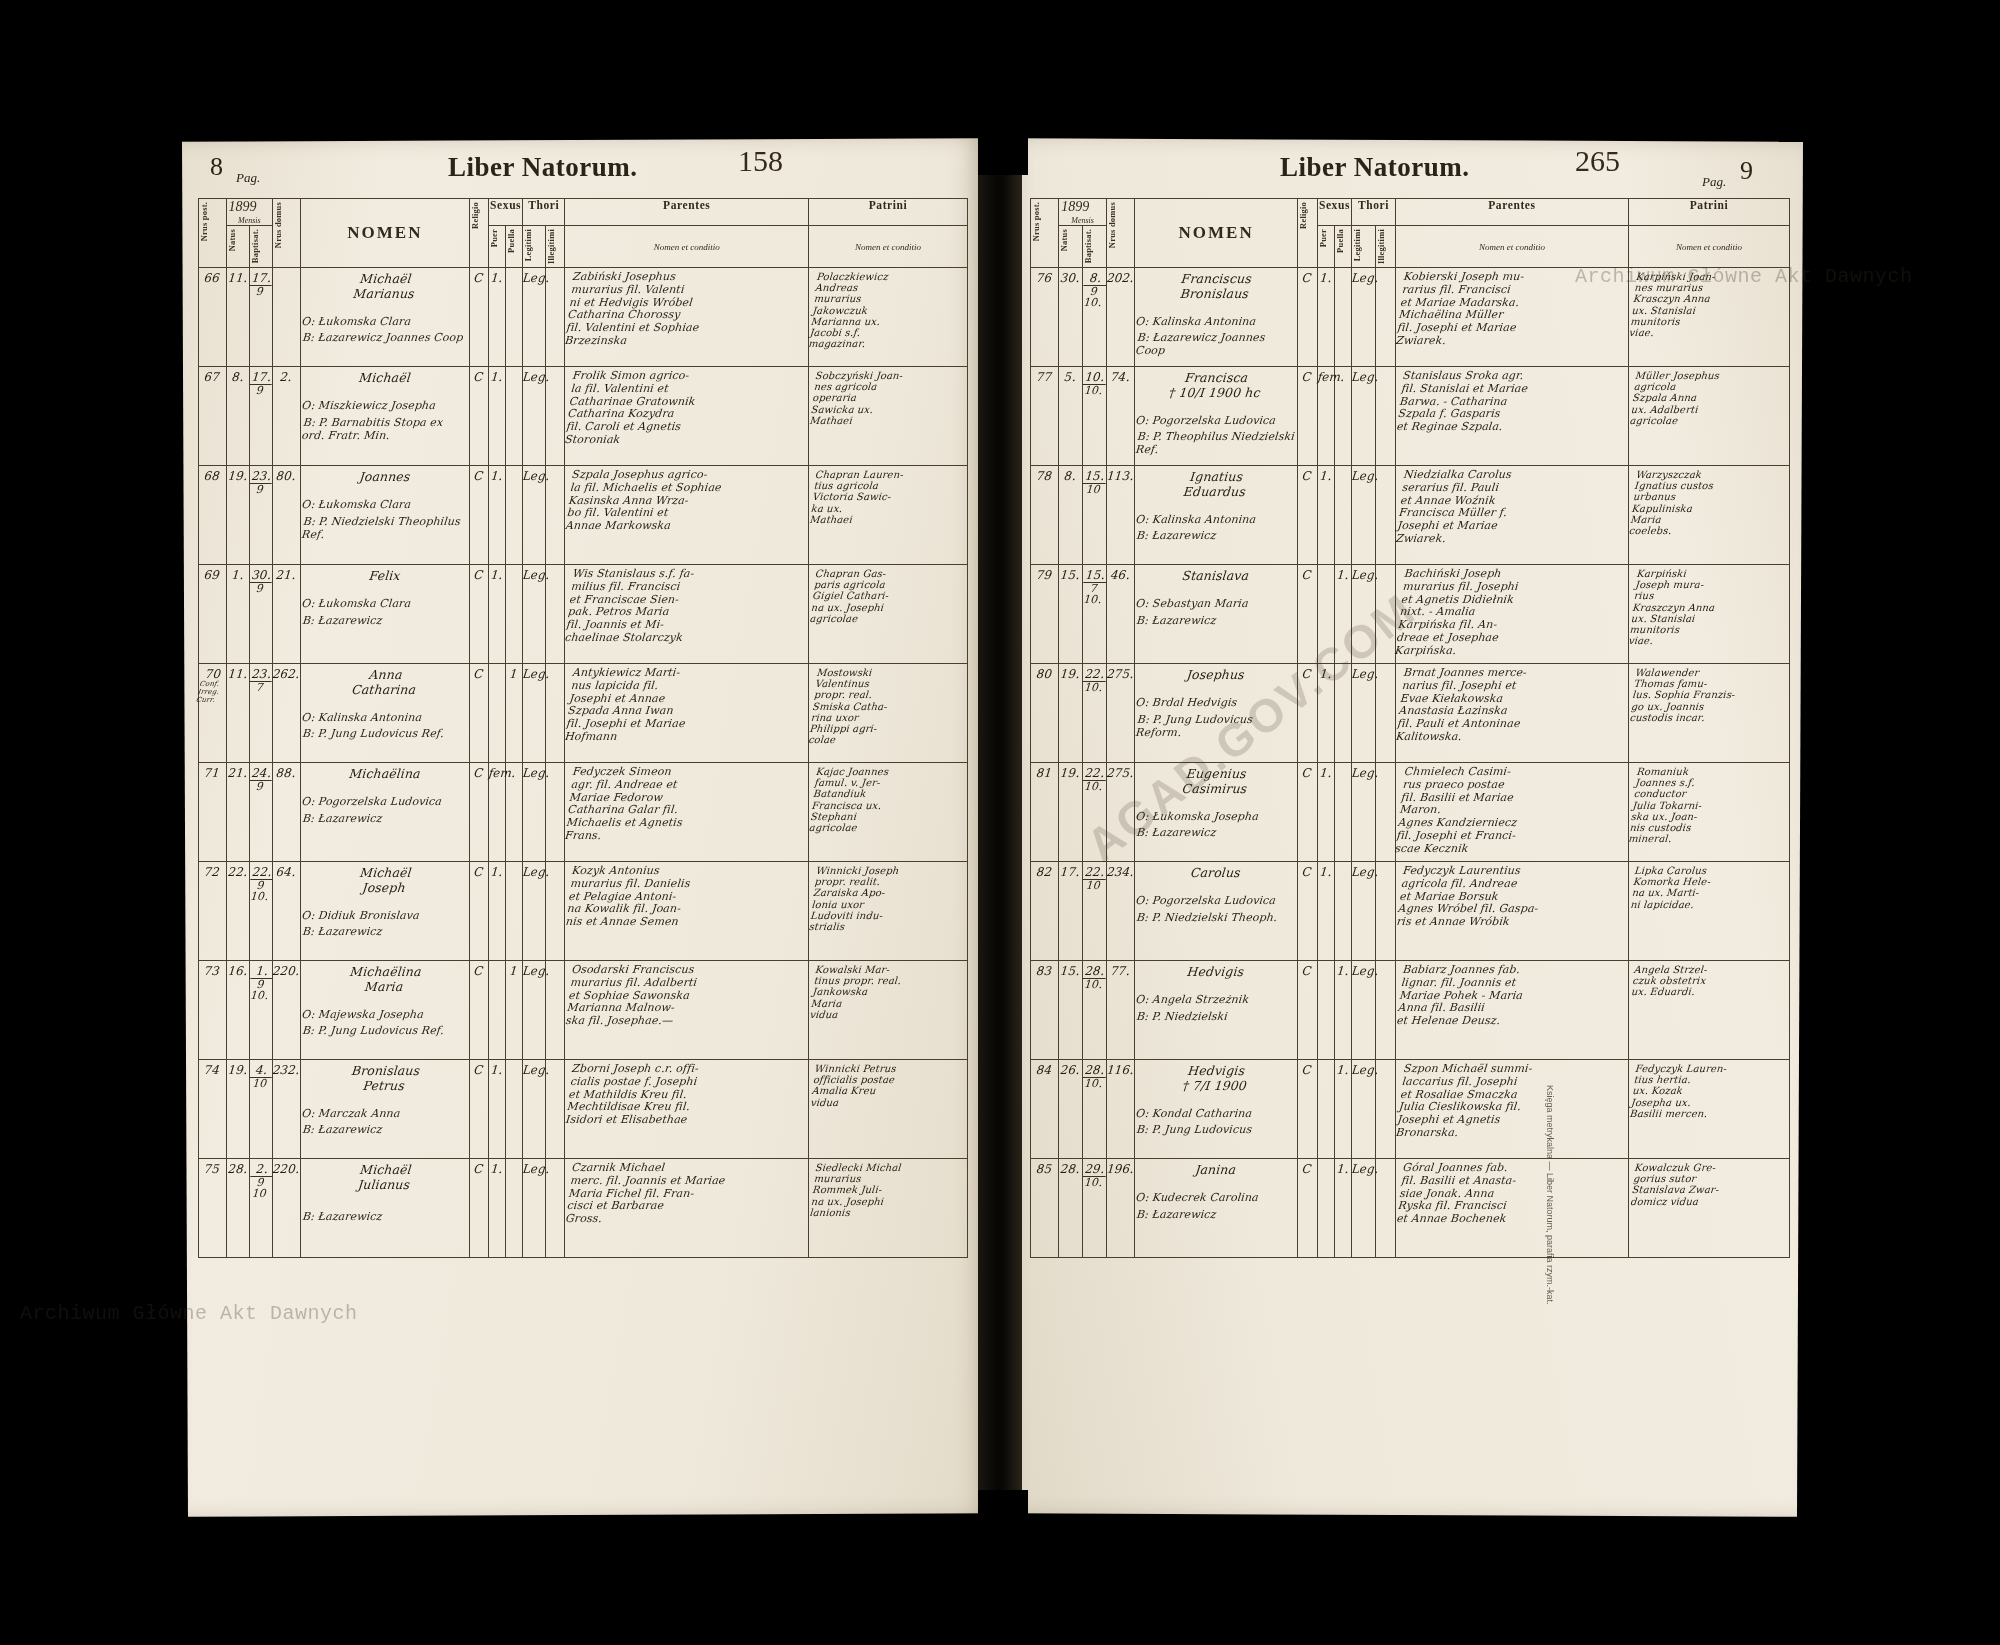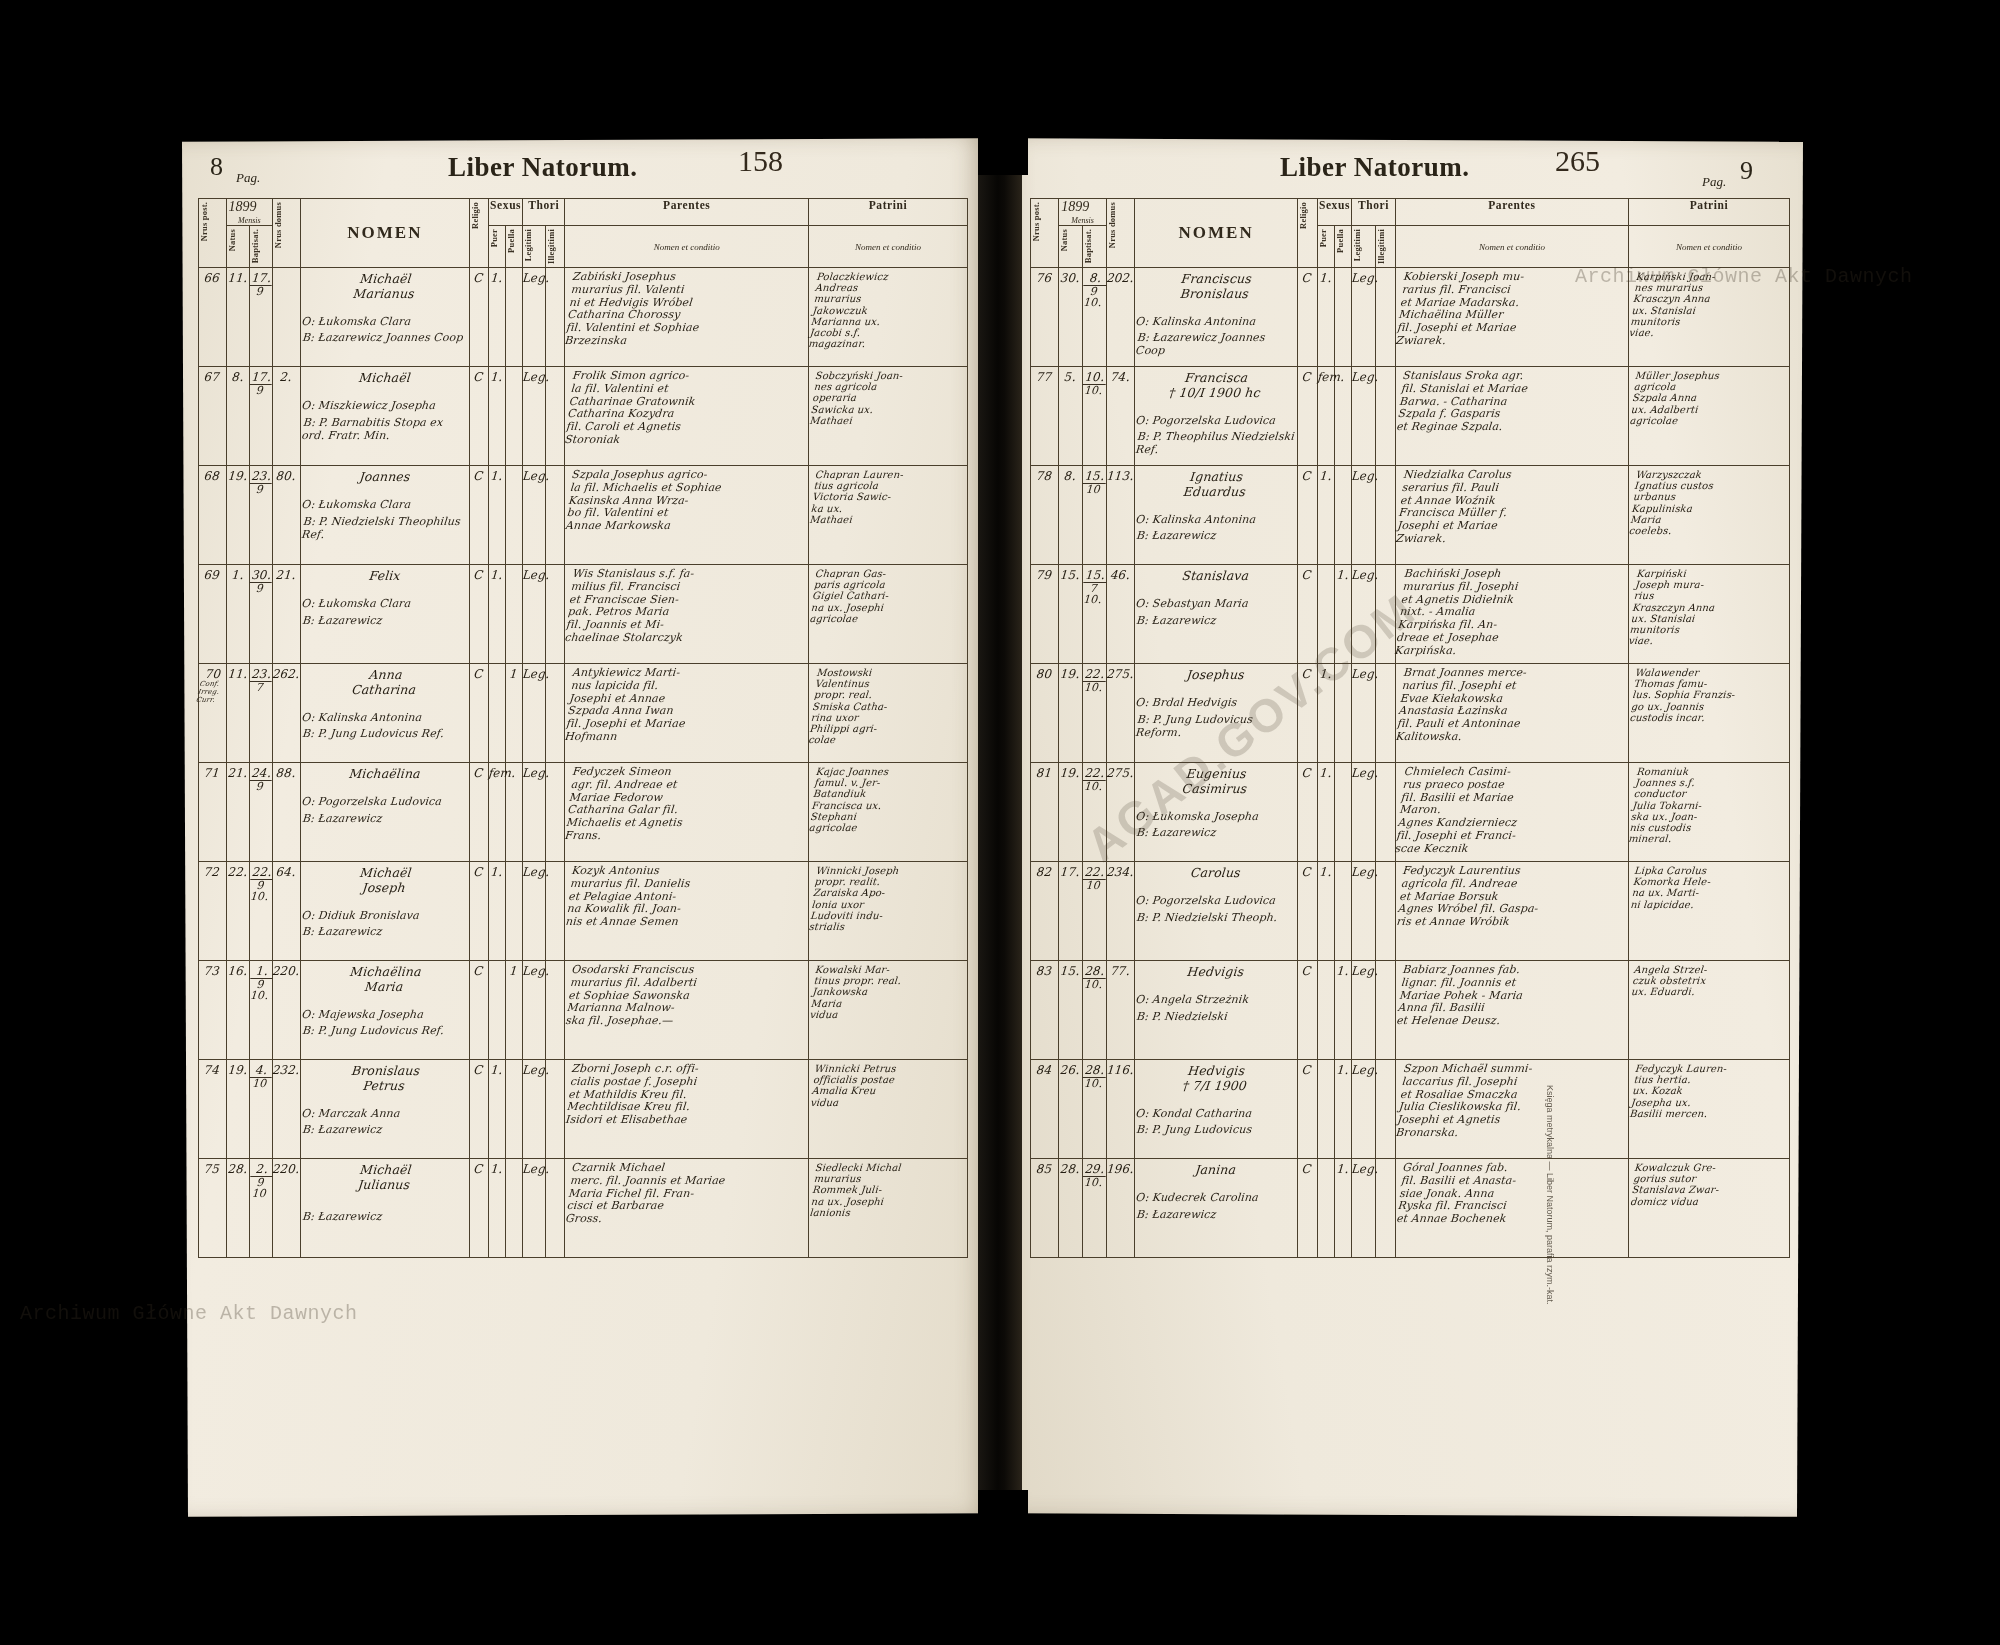--- a/index.html
+++ b/index.html
@@ -550,21 +550,21 @@
               <div class="hand xs cellpad">Siedlecki Michal<br>murarius<br>Rommek Juli-<br>na ux. Josephi<br>lanionis</div>
             </td>
           </tr>
         </tbody>
     </table>
   </div>
 
   <div class="ledger" id="right" style="left:1030px;top:152px;width:760px;">
     <div class="hdr-row">
       <span class="title" style="left:250px;top:0;">Liber Natorum.</span>
-      <span class="folio" style="left:525px;top:-8px;">265</span>
+      <span class="folio" style="left:545px;top:-8px;">265</span>
       <span class="pagnum" style="left:710px;top:4px;">9</span>
       <span class="pag-label" style="position:absolute;left:672px;top:22px;">Pag.</span>
     </div>
 
     <table class="reg">
       <colgroup>
         <col style="width:26px">
           <col style="width:22px">
           <col style="width:22px">
           <col style="width:26px">

